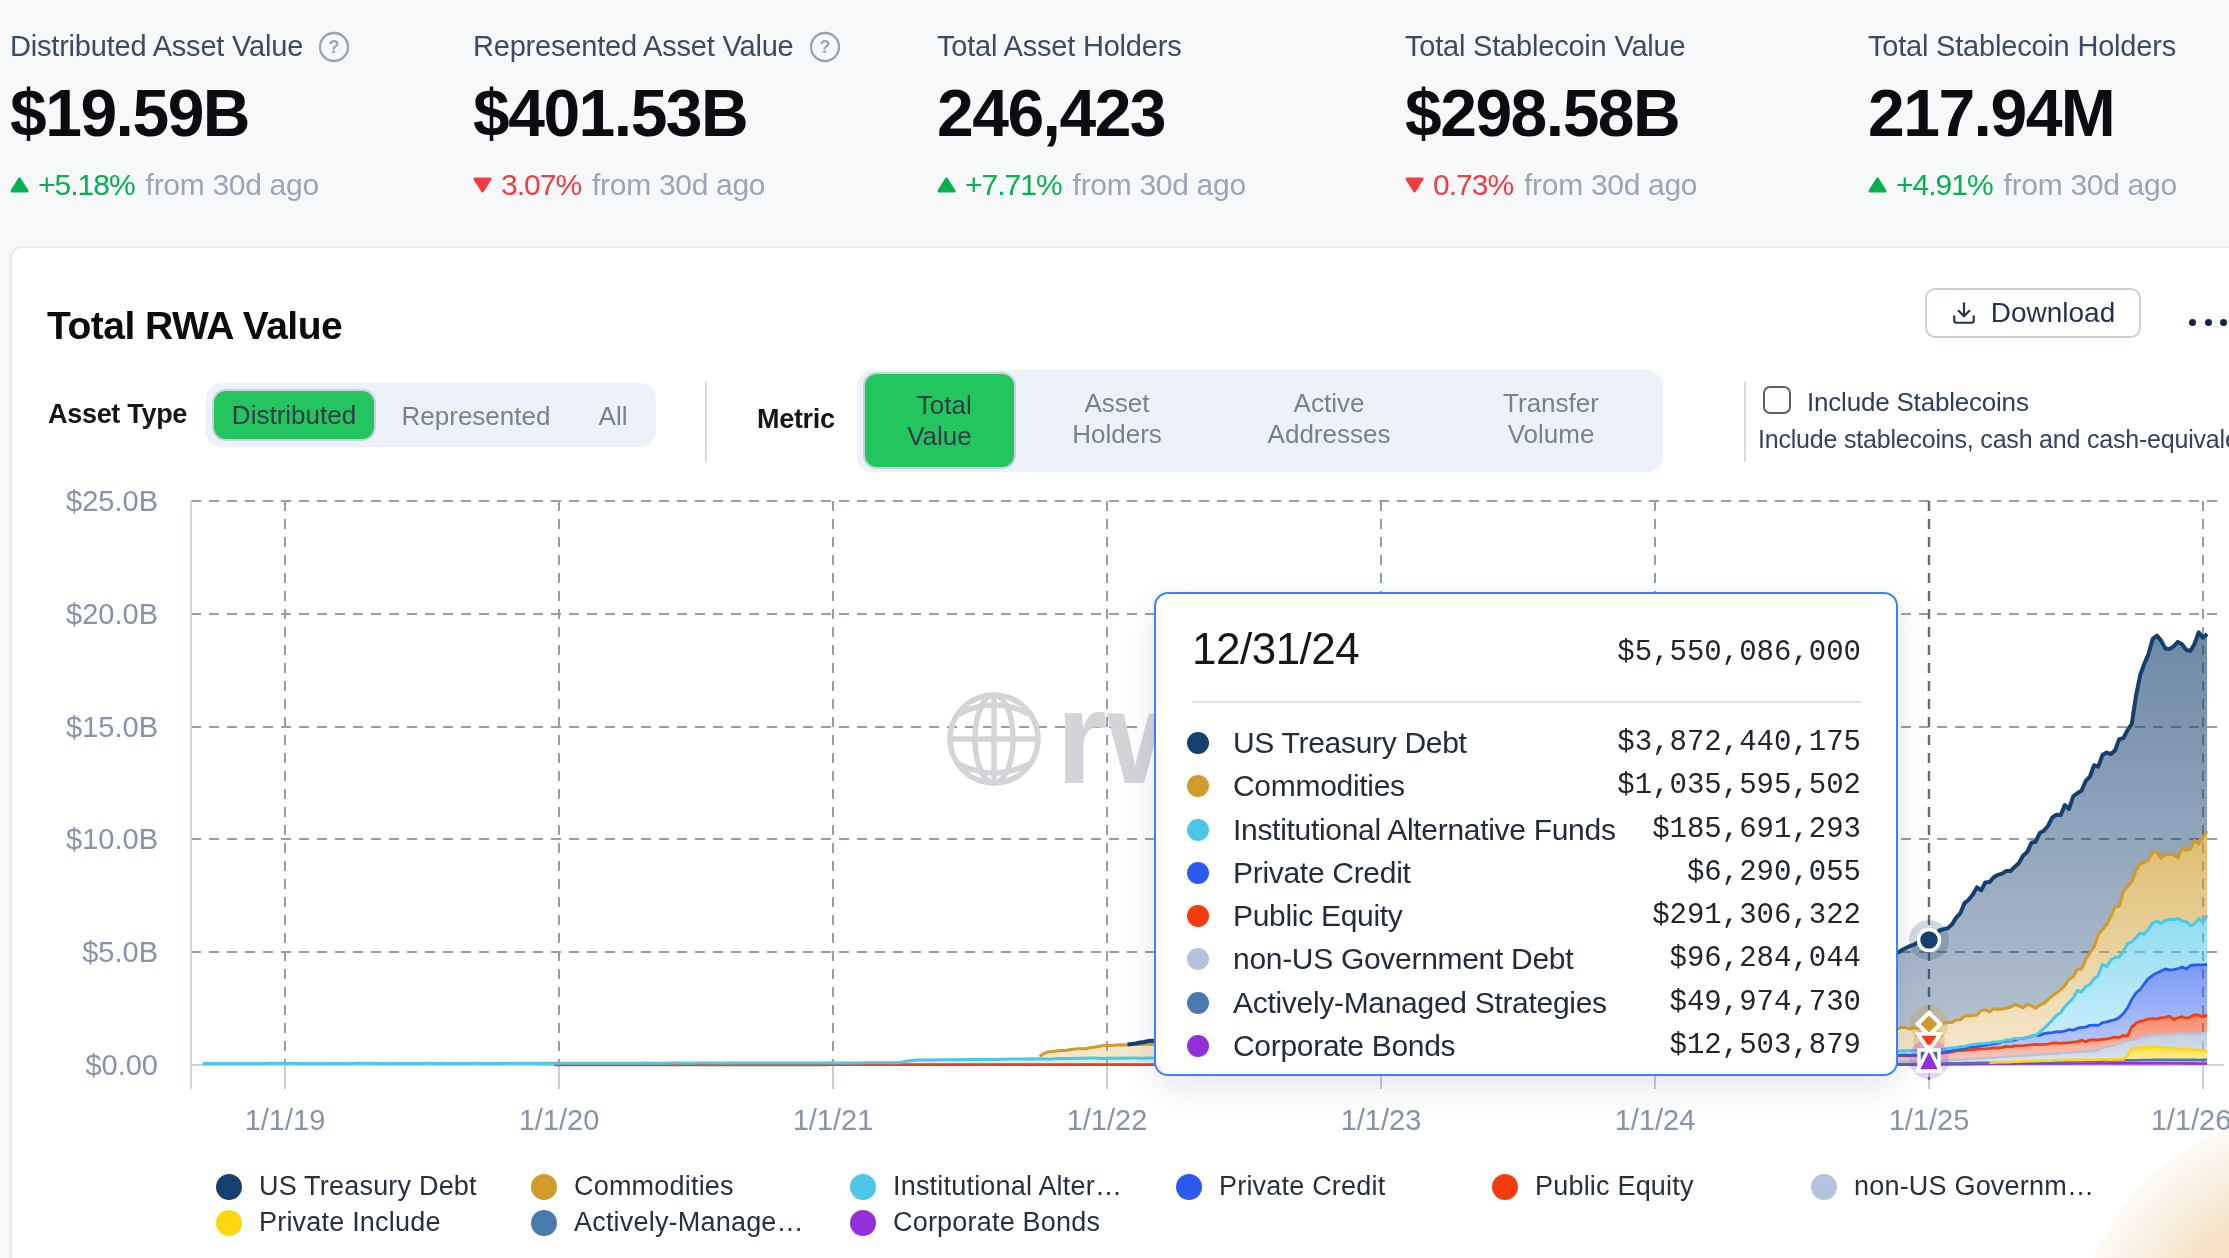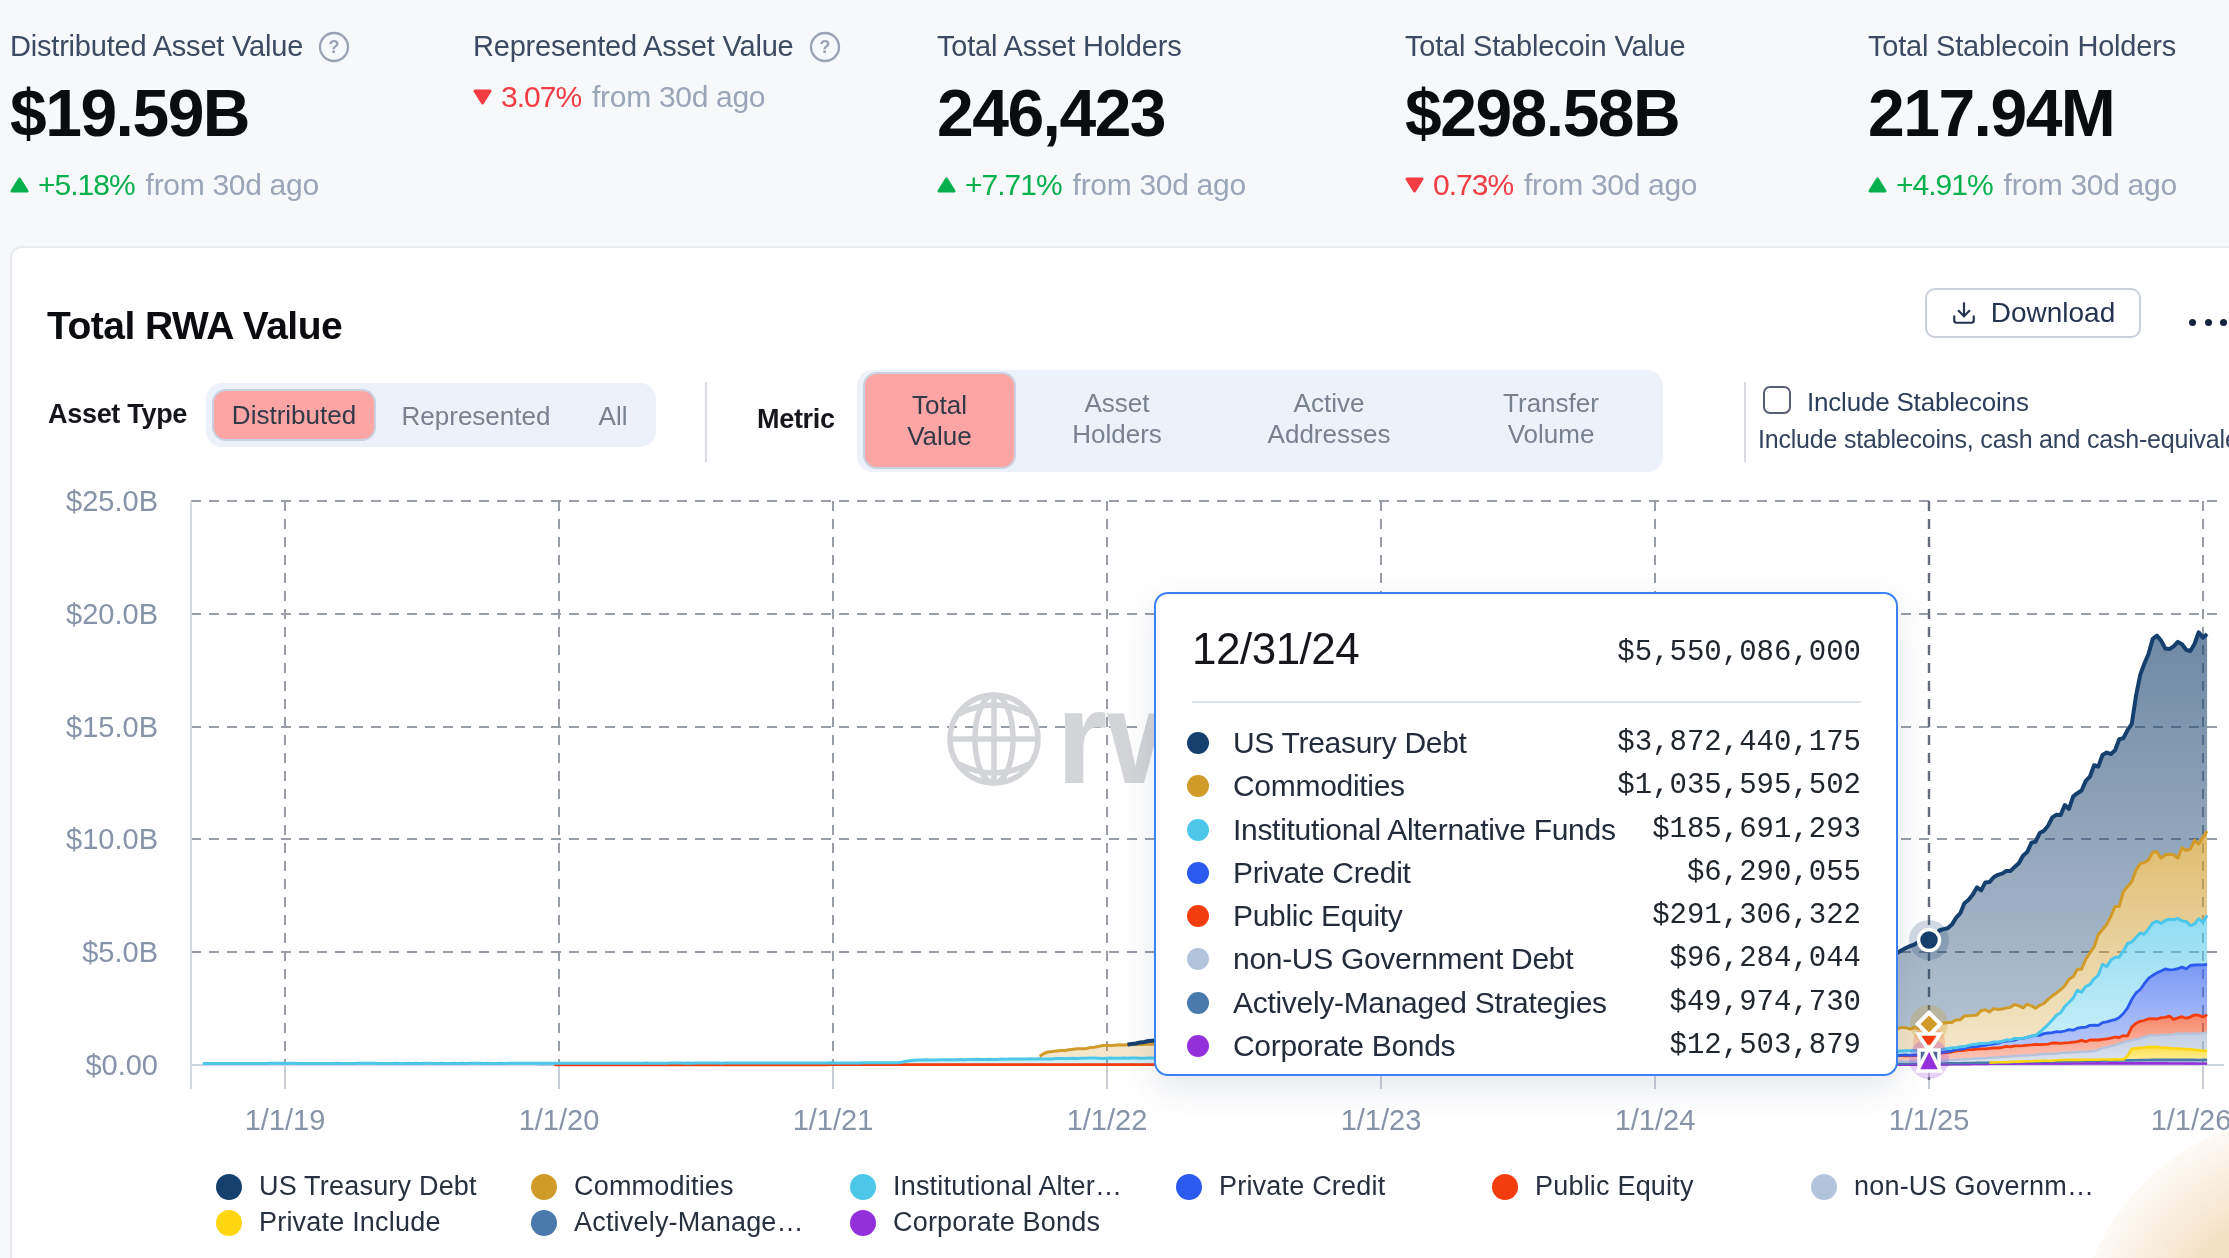--- a/index.html
+++ b/index.html
@@ -14,22 +14,22 @@
   border:2px solid #e8eaee; border-radius:12px; }
 .title { position:absolute; left:47px; top:304px; font-size:39px; font-weight:700; color:#0b0c10; letter-spacing:-0.5px; }
 .dlbtn { position:absolute; left:1925px; top:288px; width:216px; height:50px; background:#fff;
   border:2px solid #c9d0dc; border-radius:10px; display:flex; align-items:center; justify-content:center;
   font-size:28px; color:#24334f; font-weight:400; }
 .dots { position:absolute; left:2189px; top:319px; width:38px; display:flex; justify-content:space-between; }
 .dots i { width:7px; height:7px; border-radius:50%; background:#16233f; }
 .ctl-label { position:absolute; font-size:27px; font-weight:700; color:#14161c; letter-spacing:-0.3px; }
 .seg1 { position:absolute; left:206px; top:383px; width:450px; height:64px; background:#edf1fa; border-radius:16px; }
 .seg2 { position:absolute; left:857px; top:370px; width:806px; height:102px; background:#edf1fa; border-radius:16px; }
-.chip { position:absolute; background:#fca5a5; border:2px solid #c9d1e0; border-radius:14px;
-  display:flex; align-items:center; justify-content:center; text-align:center; color:#333a47; font-size:26px; }
+.chip { position:absolute; background:#22c55e; border:2px solid #c9d1e0; border-radius:14px;
+  display:flex; align-items:center; justify-content:center; text-align:right; color:#333a47; font-size:26px; }
 .segtxt { position:absolute; color:#78818f; font-size:26px; text-align:center; transform:translateX(-50%); }
 .vsep { position:absolute; width:2px; background:#d8dbe1; }
 .cb { position:absolute; left:1763px; top:386px; width:28px; height:28px; border:2.5px solid #566074; border-radius:7px; background:#fff; }
 .cblab { position:absolute; left:1807px; top:387px; font-size:26px; color:#2c3e5d; letter-spacing:-0.2px; }
 .cbdesc { position:absolute; left:1758px; top:425px; font-size:25px; color:#33435f; white-space:nowrap; letter-spacing:-0.2px; }
 .tooltip { position:absolute; left:1154px; top:592px; width:744px; height:484px; background:#fff;
   border:2px solid #3b82f6; border-radius:14px; box-shadow:0 12px 34px rgba(40,60,100,0.12); z-index:5; }
 .thead { position:absolute; left:36px; top:30px; font-size:44px; color:#14161c; letter-spacing:-0.5px; }
 .theadval { position:absolute; right:35px; top:42px; font-family:Liberation Mono, monospace; font-size:29px; color:#20262e; }
 .tdivider { position:absolute; left:36px; right:35px; top:107px; height:2px; background:#dde3ec; }
@@ -185,20 +185,21 @@
     </div>
     </div>
 <div class="stat" style="left:473px">
       <div class="slabel">
       <span>Represented Asset Value</span>
       <svg width="32" height="32" viewBox="0 0 32 32" style="margin-left:15px;flex:none">
         <circle cx="16" cy="16" r="14" fill="none" stroke="#99a3b4" stroke-width="2.3"></circle>
         <text x="16" y="22" text-anchor="middle" font-size="18" font-weight="700" fill="#99a3b4" font-family="Liberation Sans, sans-serif">?</text>
       </svg>
     </div>
+      <div class="sval">$401.53B</div>
       <div class="sdelta">
       <svg width="19" height="16" viewBox="0 0 19 16">
         <path d="M9.5 14 L17 2 L2 2 Z" fill="#f23c43" stroke="#f23c43" stroke-width="3" stroke-linejoin="round"></path>
       </svg>
       <span class="pct" style="color:#f23c43">3.07%</span>
       <span class="ago">from 30d ago</span>
     </div>
     </div>
 <div class="stat" style="left:937px">
       <div class="slabel">

